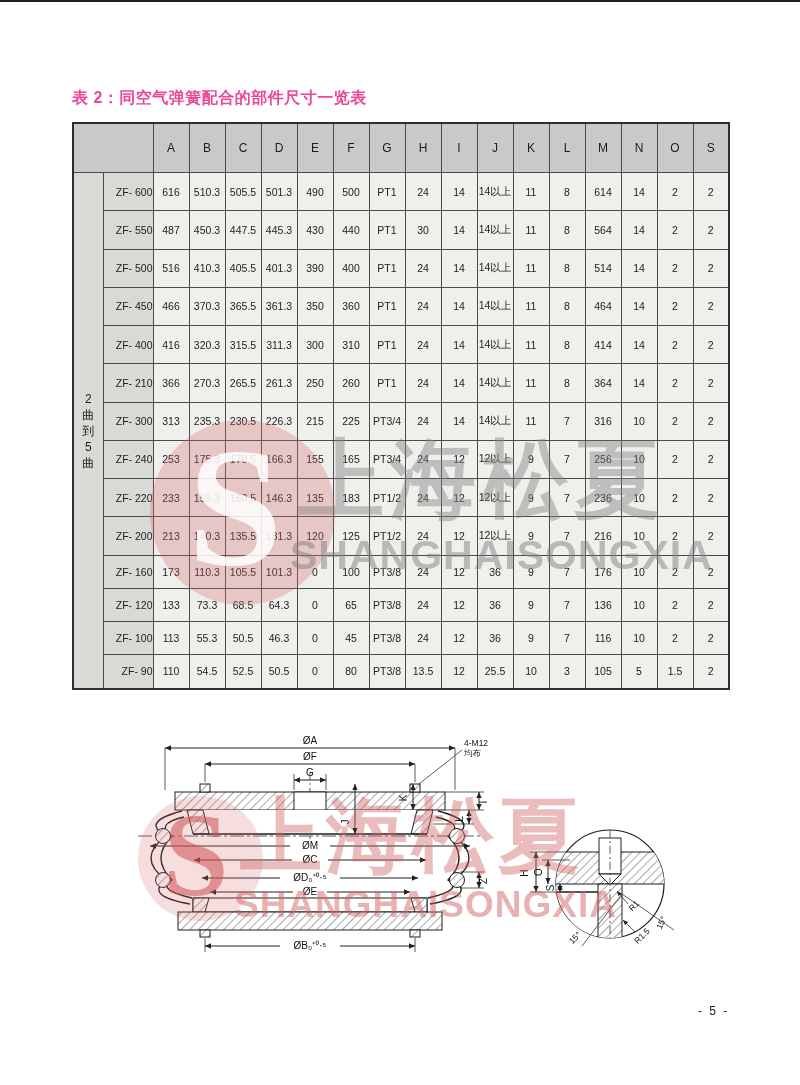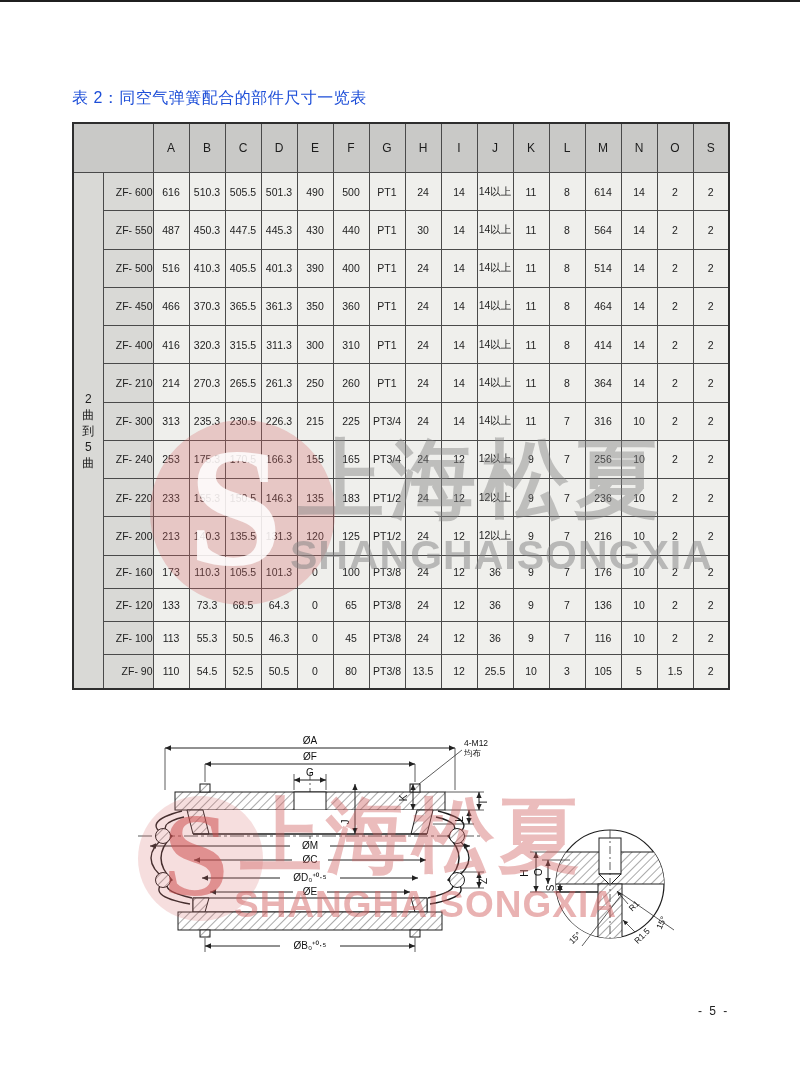--- a/index.html
+++ b/index.html
@@ -1,18 +1,18 @@
 <!DOCTYPE html>
 <html><head>
 <meta charset="utf-8">
 <style>
   html,body{margin:0;padding:0;background:#fff;}
   .page{position:relative;width:800px;height:1085px;background:#fff;overflow:hidden;
         font-family:"Liberation Sans",sans-serif;border-top:2px solid #1f1f1f;box-sizing:border-box;}
-  .title{position:absolute;left:72px;top:86px;font-size:16px;font-weight:normal;color:#1d4ed8;letter-spacing:.5px;text-align:right;}
+  .title{position:absolute;left:72px;top:86px;font-size:16px;font-weight:bold;color:#ec4899;letter-spacing:.5px;text-align:right;}
   .tbl{position:absolute;left:72px;top:120px;width:656px;height:568px;border-collapse:collapse;
        table-layout:fixed;border:2px solid #2e2e2e;background:#efefec;z-index:1;}
   .tbl th{background:#c9c9c7;border:1px solid #4a4a4a;font-size:12px;font-weight:normal;color:#1c1c1c;height:46px;}
   .tbl td{border:1px solid #4a4a4a;text-align:center;vertical-align:middle;font-size:10.5px;color:#222;
           background:#efefec;padding:0;}
   .tbl td.modelcell{background:#d9d9d6;text-align:right;}
   .tbl td.groupcell{background:#d9d9d6;width:30px;}
   .vtext span{display:block;text-align:center;font-size:12px;line-height:16px;color:#1c1c1c;}
   .wm{position:absolute;pointer-events:none;z-index:3;user-select:none;}
   .wm .disc{position:absolute;border-radius:50%;}
@@ -186,21 +186,21 @@
           <td>14以上</td>
           <td>11</td>
           <td>8</td>
           <td>414</td>
           <td>14</td>
           <td>2</td>
           <td>2</td>
         </tr>
         <tr>
           <td class="modelcell">ZF- 210</td>
-          <td>214</td>
+          <td>366</td>
           <td>270.3</td>
           <td>265.5</td>
           <td>261.3</td>
           <td>250</td>
           <td>260</td>
           <td>PT1</td>
           <td>24</td>
           <td>14</td>
           <td>14以上</td>
           <td>11</td>

